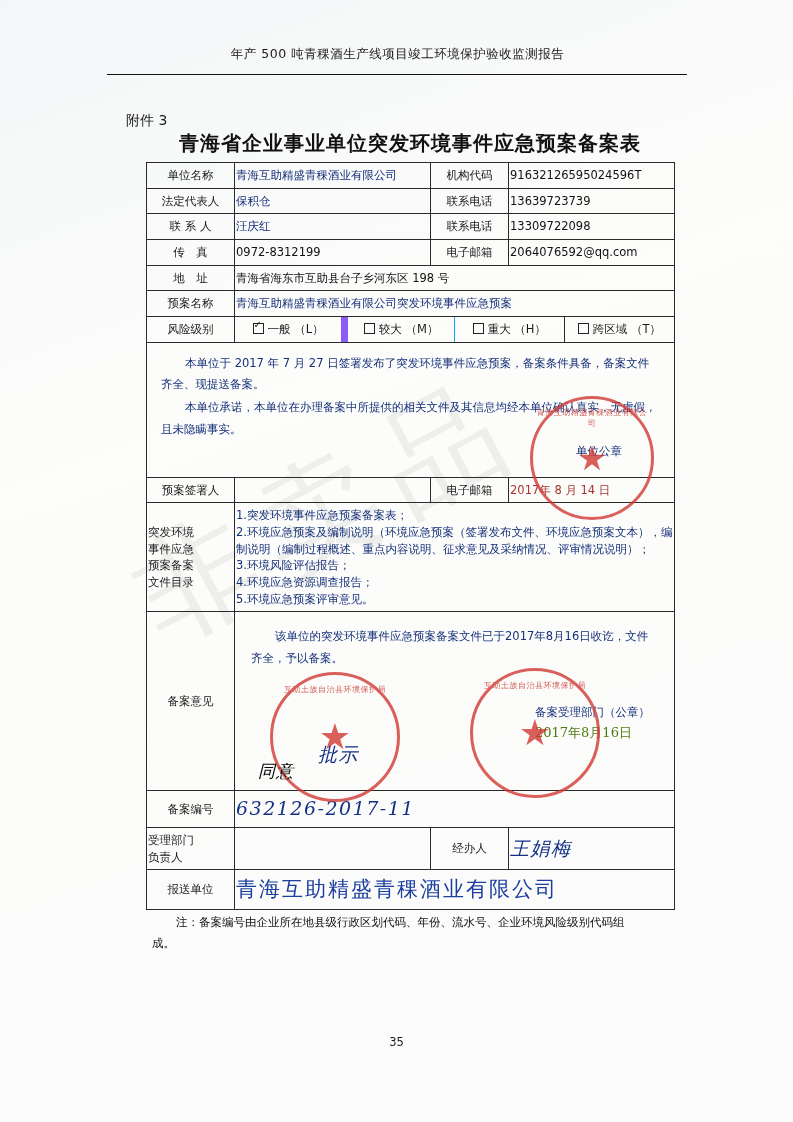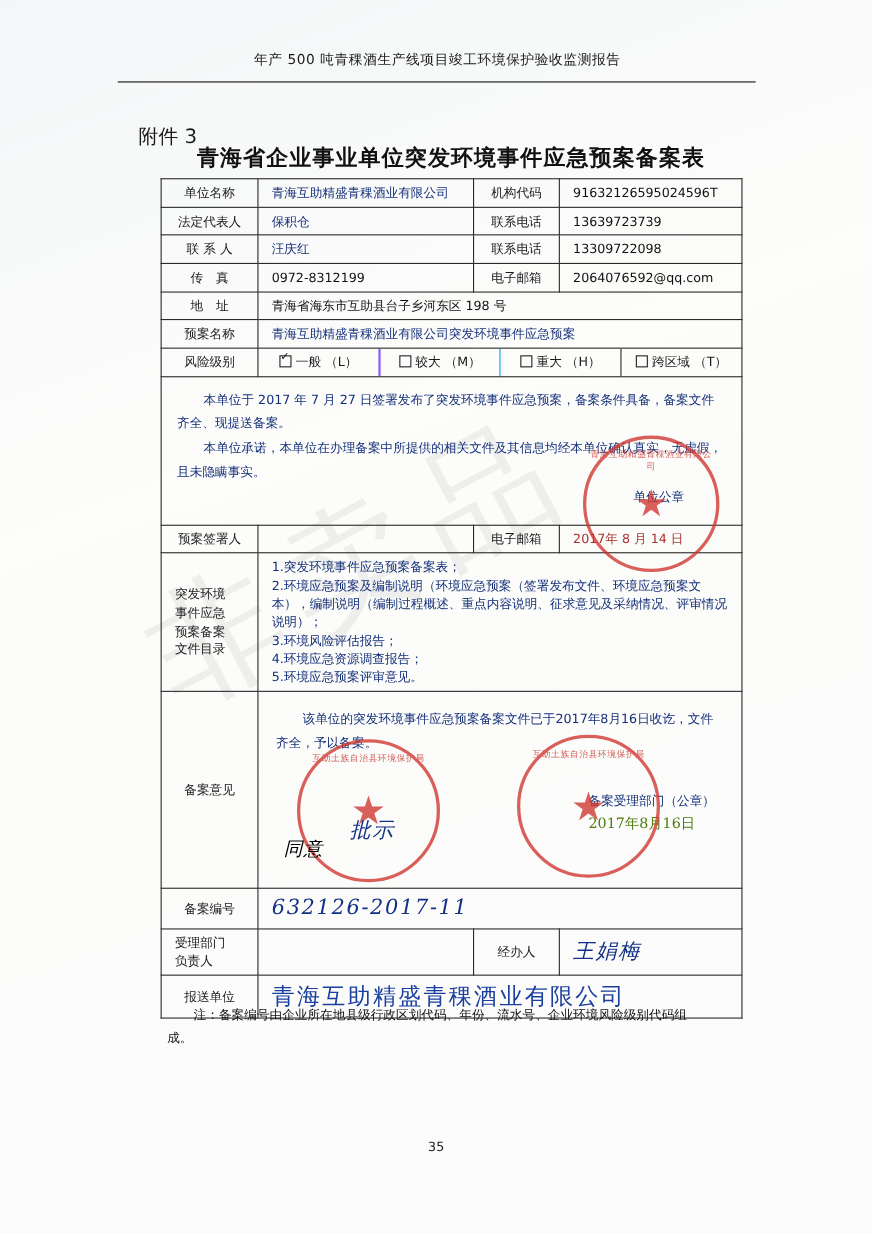--- a/index.html
+++ b/index.html
@@ -43,21 +43,21 @@
     left: 107px;
     top: 74px;
     width: 580px;
     height: 1px;
     background: #111;
   }
   .attach-label {
     position: absolute;
     left: 126px;
     top: 112px;
-    font-size: 18px;
+    font-size: 14px;
     font-family: "DejaVu Sans", sans-serif;
   }
   .doc-title {
     position: absolute;
     left: 140px;
     top: 130px;
     width: 540px;
     text-align: center;
     font-size: 20px;
     font-weight: bold;
@@ -70,21 +70,21 @@
     left: 146px;
     top: 162px;
     width: 528px;
     border-collapse: collapse;
     table-layout: fixed;
     font-size: 11.5px;
     font-family: "DejaVu Sans", sans-serif;
   }
   table.form td {
     border: 1px solid #2a2a2a;
-    padding: 4px 12px;
+    padding: 4px 1px;
     vertical-align: middle;
     line-height: 1.45;
   }
   .lbl {
     text-align: center;
     white-space: nowrap;
   }
   .val {
     color: #15307a;
     font-size: 11.5px;
@@ -325,21 +325,21 @@
       <tr>
         <td class="lbl">预案名称</td>
         <td class="val" colspan="3">青海互助精盛青稞酒业有限公司突发环境事件应急预案</td>
       </tr>
       <tr>
         <td class="lbl">风险级别</td>
         <td colspan="3" style="padding:0">
           <table style="width:100%;border-collapse:collapse;table-layout:fixed">
             <tbody>
                 <tr>
-              <td class="risk-cell" style="border:none;border-right:2px solid #8b5cf6">
+              <td class="risk-cell" style="border:none;border-right:7px solid #8b5cf6">
                 <span class="box checked"></span><span>一般 （L）</span>
               </td>
               <td class="risk-cell" style="border:none;border-right:1px solid #0ea5e9">
                 <span class="box"></span><span>较大 （M）</span>
               </td>
               <td class="risk-cell" style="border:none;border-right:1px solid #2a2a2a">
                 <span class="box"></span><span>重大 （H）</span>
               </td>
               <td class="risk-cell" style="border:none">
                 <span class="box"></span><span>跨区域 （T）</span>

